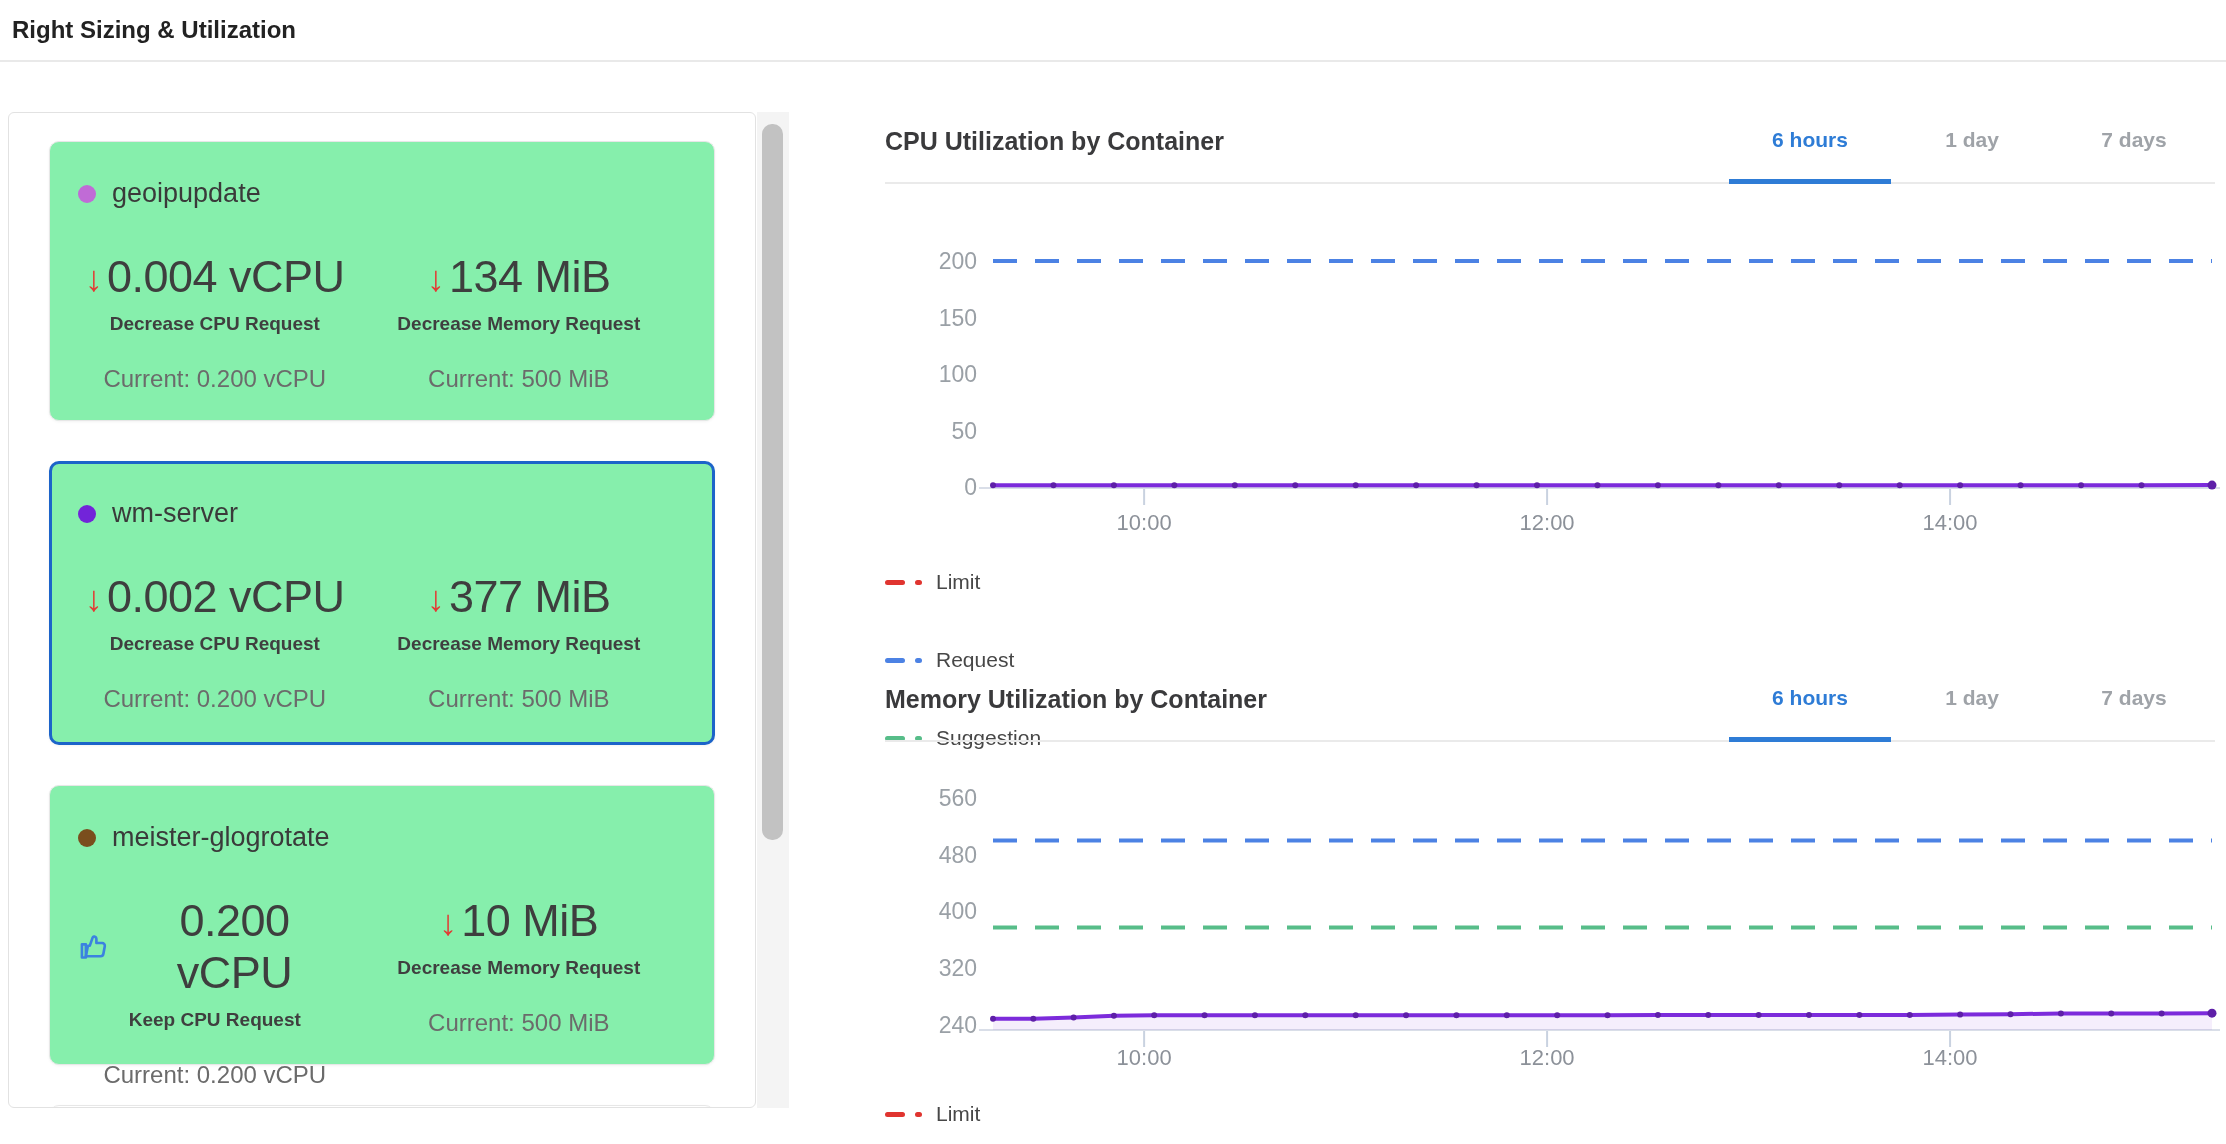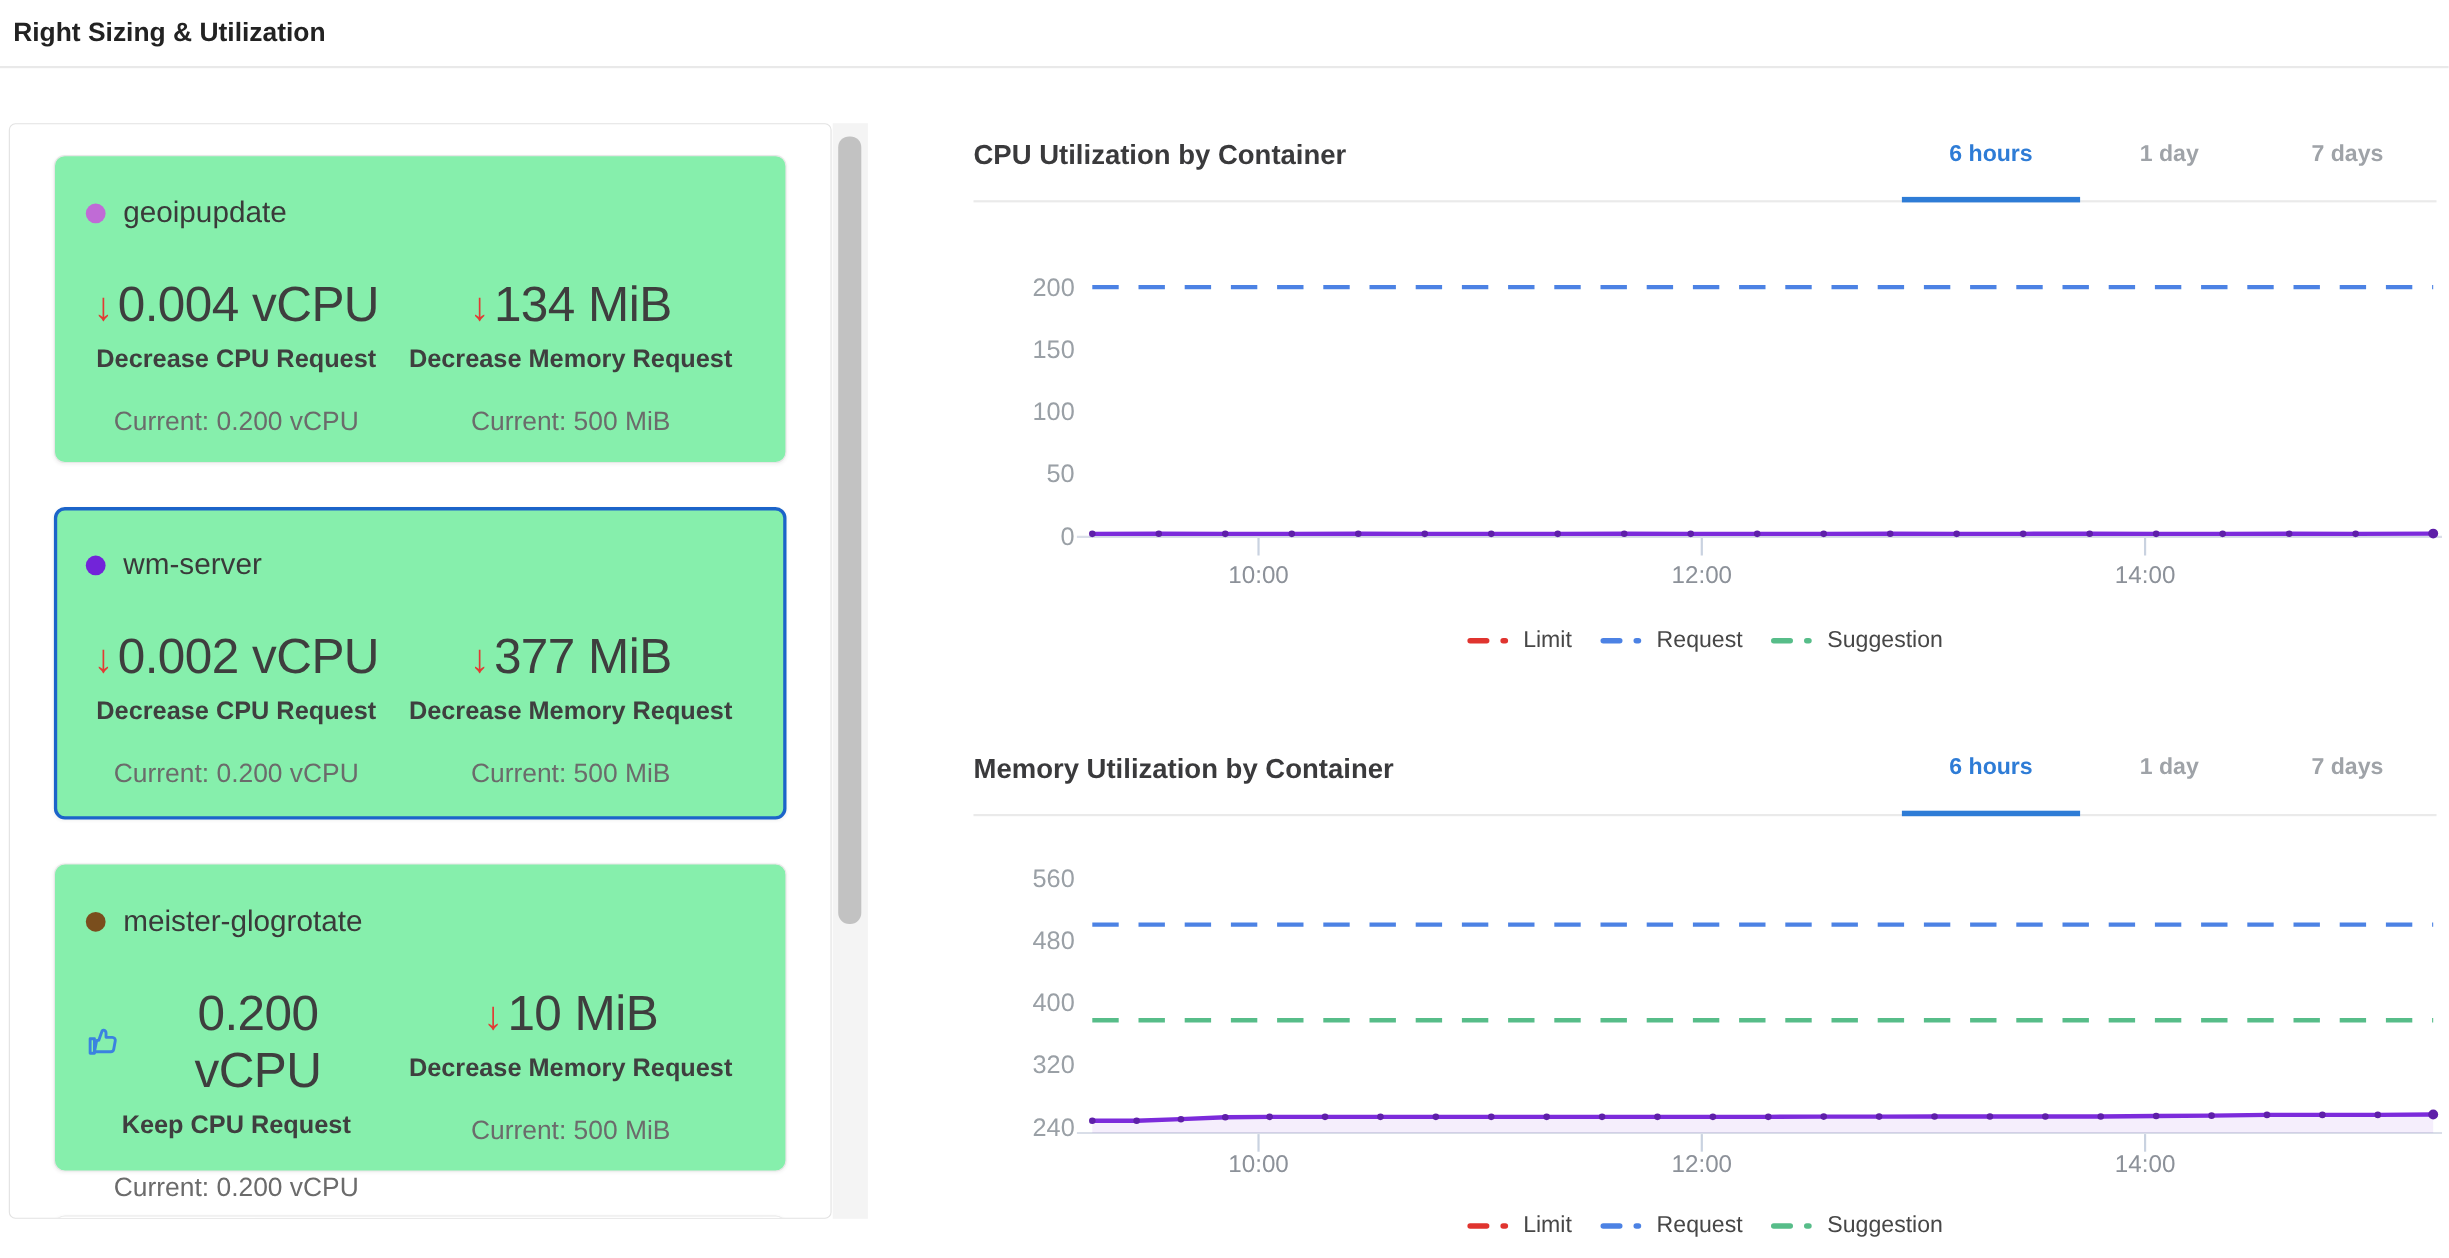--- a/index.html
+++ b/index.html
@@ -23,21 +23,21 @@
   .cname { font-size:27px; color:#3A3A3A; }
   .metrics { display:flex; margin-top:42px; }
   .metric { text-align:center; }
   .metric.m-cpu { width:45%; }
   .metric.m-mem { width:55%; }
   .value-row { display:inline-flex; align-items:center; gap:4px; }
   .arrow-down { color:#E23B34; font-size:36px; line-height:36px; font-weight:400;
                 transform:translateY(2px); }
   .thumb-icon { width:32px; height:32px; margin-right:4px; }
   .big-value { font-size:45px; font-weight:500; color:#3E3E3E; letter-spacing:-0.5px; }
-  .action { font-size:23px; font-weight:700; color:#3F3F3F; margin-top:10px; }
+  .action { font-size:19px; font-weight:700; color:#3F3F3F; margin-top:10px; }
   .current { font-size:24px; color:#6B6B6B; margin-top:30px; }
   .card-sliver { background:#FFF; border:1px solid #E7E7E7; border-radius:10px 10px 0 0;
                  height:40px; box-shadow:0 1px 3px rgba(0,0,0,0.05); }
   
   .scroll-track { position:absolute; left:757px; top:112px; width:32px; height:996px;
                   background:#F4F4F4; }
   .scroll-thumb { position:absolute; left:5px; top:12px; width:21px; height:716px;
                   background:#C2C2C2; border-radius:10px; }
   
   .right-col { position:absolute; left:885px; top:0; width:1341px; height:1144px; }
@@ -49,21 +49,21 @@
   .tab { width:162px; text-align:center; font-size:21px; font-weight:700;
          color:#9FA3A8; padding-bottom:30px; position:relative; cursor:pointer; }
   .tab.active { color:#2E7CD6; }
   .tab.active::after { content:""; position:absolute; left:0; bottom:-2px;
                        width:162px; height:5px; background:#2E7CD6; }
   .chart-svg { position:absolute; left:0; }
   svg text { font-family:"Liberation Sans", sans-serif; }
   .ylab { fill:#9AA0A6; font-size:23px; }
   .xlab { fill:#8C9199; font-size:22px; }
   .legend { position:absolute; left:0; width:1330px; display:flex;
-            justify-content:center; gap:26px; }
+            justify-content:center; gap:54px;flex-direction:column; }
   .legend-item { display:flex; align-items:center; gap:10px; cursor:pointer; }
   .dash-long { width:20px; height:5px; border-radius:3px; }
   .dash-short { width:7px; height:5px; border-radius:3px; }
   .legend-label { font-size:21px; color:#474747; margin-left:4px; }
 </style>
 </head>
 <body>
 
 <div class="page-header">
   <span class="t">Right Sizing &amp; Utilization</span>

